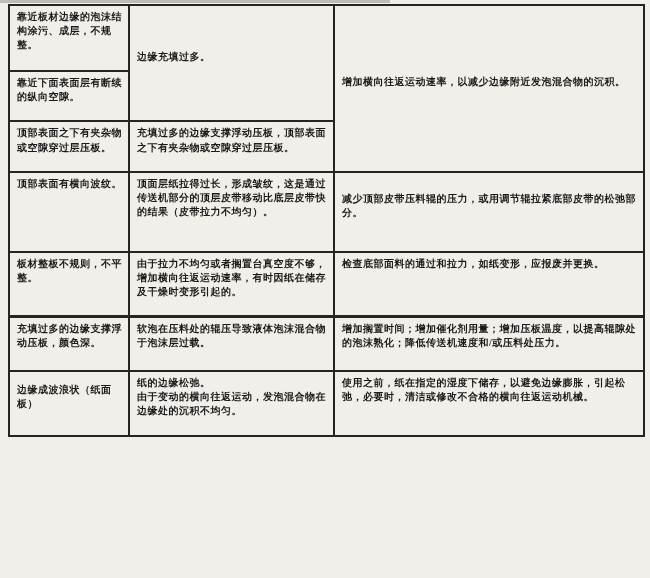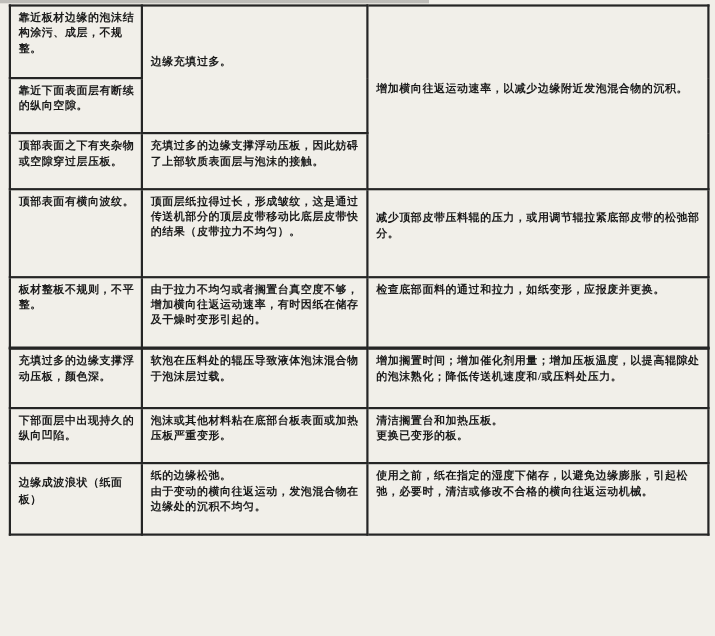--- a/index.html
+++ b/index.html
@@ -70,21 +70,21 @@
       <tr style="height:66px;">
         <td>靠近板材边缘的泡沫结构涂污、成层，不规整。</td>
         <td class="v-mid" rowspan="2">边缘充填过多。</td>
         <td class="v-mid" rowspan="3">增加横向往返运动速率，以减少边缘附近发泡混合物的沉积。</td>
       </tr>
       <tr style="height:48px;">
         <td>靠近下面表面层有断续的纵向空隙。</td>
       </tr>
       <tr style="height:48px;">
         <td>顶部表面之下有夹杂物或空隙穿过层压板。</td>
-        <td>充填过多的边缘支撑浮动压板，因此妨碍了上部软质表面层与泡沫的接触。</td>
+        <td>充填过多的边缘支撑浮动压板，顶部表面之下有夹杂物或空隙穿过层压板。</td>
       </tr>
       <tr style="height:80px;">
         <td>顶部表面有横向波纹。</td>
         <td>顶面层纸拉得过长，形成皱纹，这是通过传送机部分的顶层皮带移动比底层皮带快的结果（皮带拉力不均匀）。</td>
         <td class="v-mid">减少顶部皮带压料辊的压力，或用调节辊拉紧底部皮带的松弛部分。</td>
       </tr>
       <tr style="height:62px;">
         <td>板材整板不规则，不平整。</td>
         <td>由于拉力不均匀或者搁置台真空度不够，增加横向往返运动速率，有时因纸在储存及干燥时变形引起的。</td>
         <td>检查底部面料的通过和拉力，如纸变形，应报废并更换。</td>
@@ -97,26 +97,20 @@
         <col class="c1">
         <col class="c2">
         <col class="c3">
       </colgroup>
     <tbody>
       <tr style="height:54px;">
         <td>充填过多的边缘支撑浮动压板，颜色深。</td>
         <td>软泡在压料处的辊压导致液体泡沫混合物于泡沫层过载。</td>
         <td>增加搁置时间；增加催化剂用量；增加压板温度，以提高辊隙处的泡沫熟化；降低传送机速度和/或压料处压力。</td>
       </tr>
-      <tr style="height:38px;">
-        <td>下部面层中出现持久的纵向凹陷。</td>
-        <td>泡沫或其他材料粘在底部台板表面或加热压板严重变形。</td>
-        <td>清洁搁置台和加热压板。
-更换已变形的板。</td>
-      </tr>
       <tr style="height:51px;">
         <td class="v-mid">边缘成波浪状（纸面板）</td>
         <td>纸的边缘松弛。
 由于变动的横向往返运动，发泡混合物在边缘处的沉积不均匀。</td>
         <td>使用之前，纸在指定的湿度下储存，以避免边缘膨胀，引起松弛，必要时，清洁或修改不合格的横向往返运动机械。</td>
       </tr>
 
     </tbody>
   </table>
 </div>

